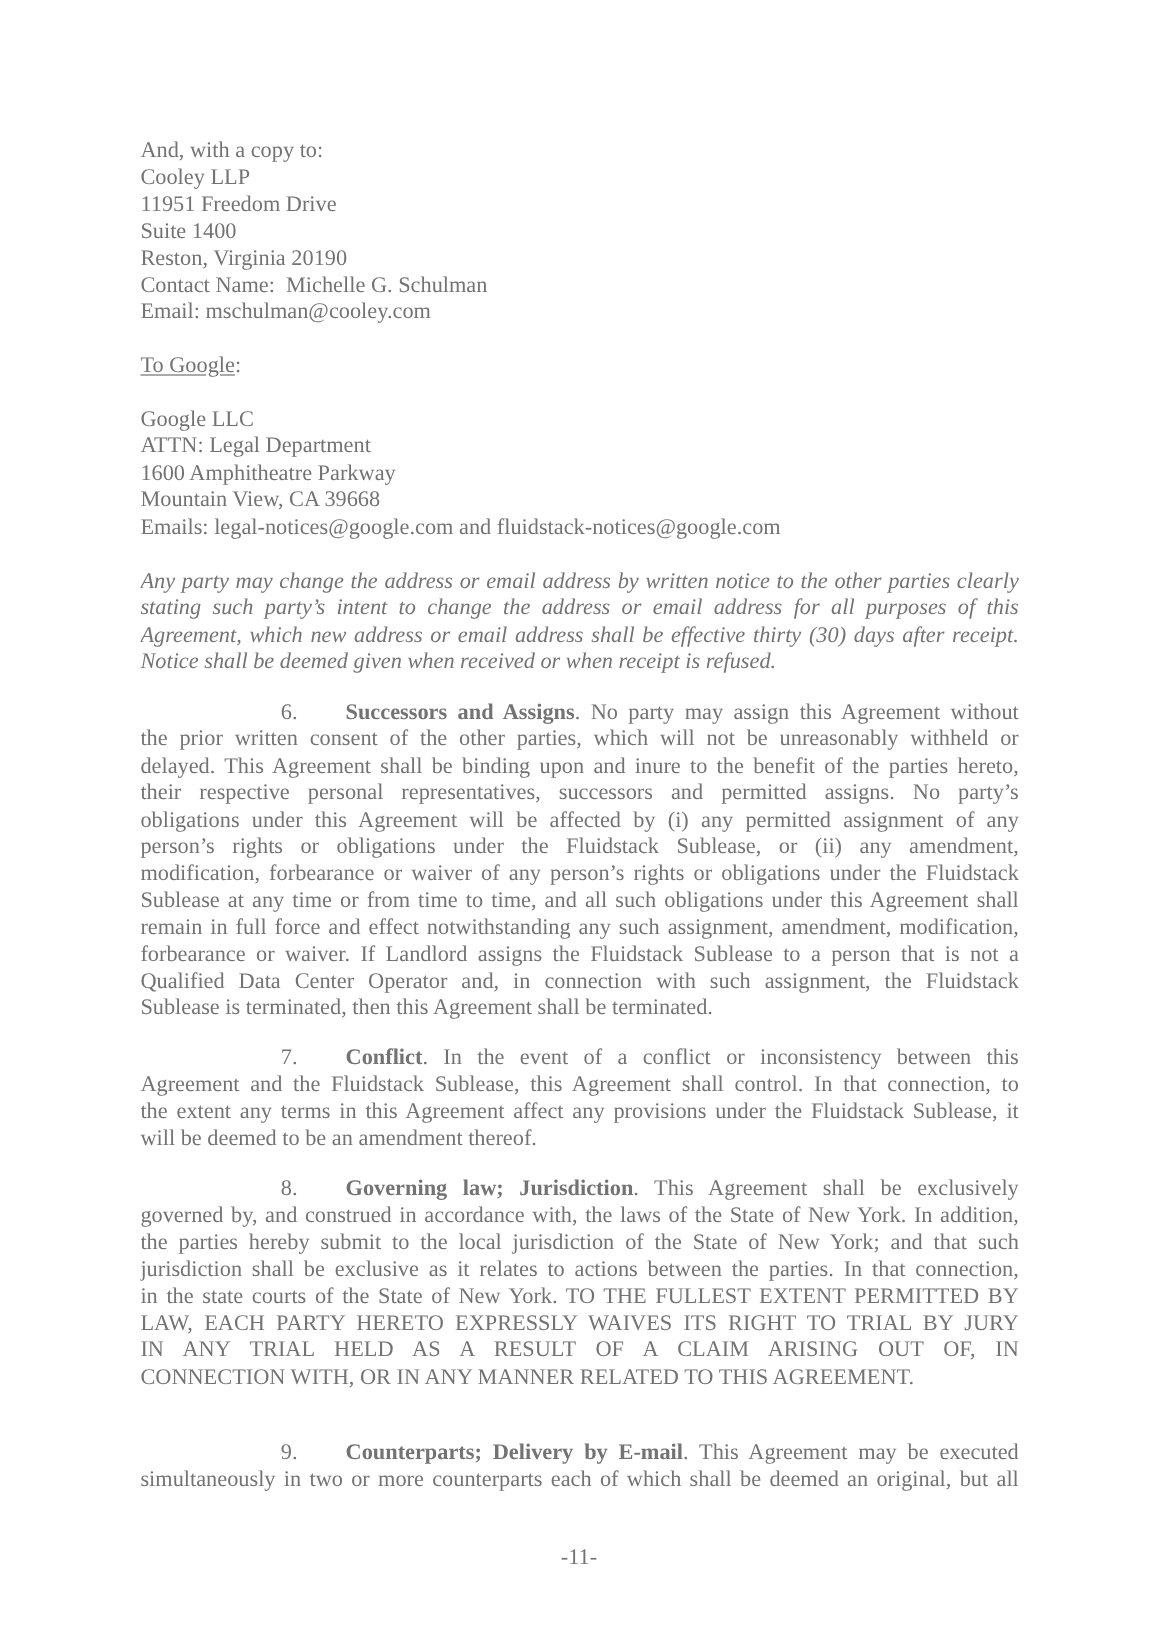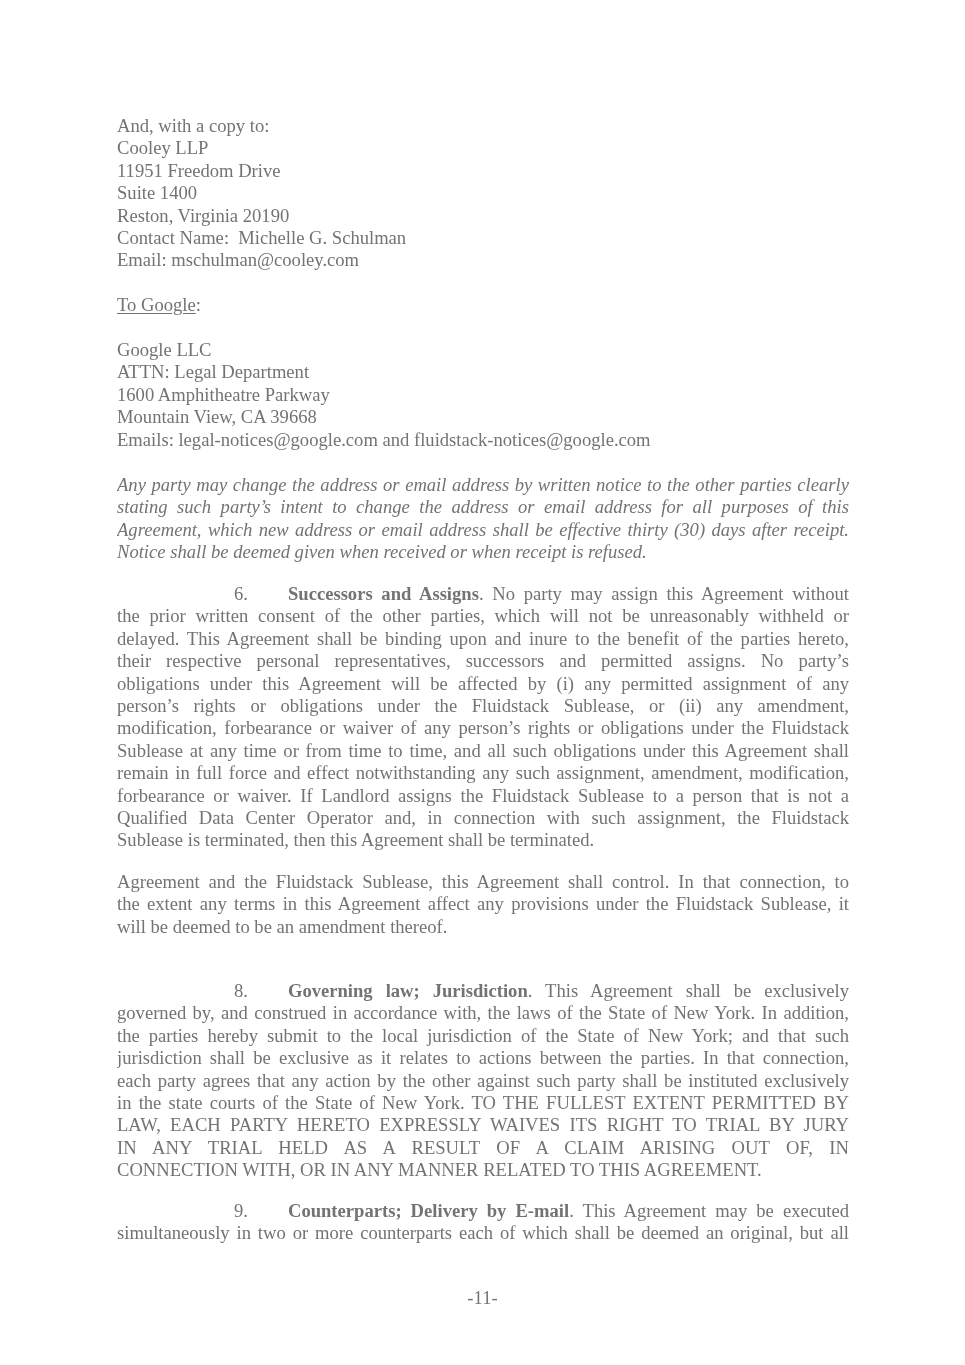--- a/index.html
+++ b/index.html
@@ -61,33 +61,35 @@
     <div class="line just">person’s rights or obligations under the Fluidstack Sublease, or (ii) any amendment,</div>
     <div class="line just">modification, forbearance or waiver of any person’s rights or obligations under the Fluidstack</div>
     <div class="line just">Sublease at any time or from time to time, and all such obligations under this Agreement shall</div>
     <div class="line just">remain in full force and effect notwithstanding any such assignment, amendment, modification,</div>
     <div class="line just">forbearance or waiver. If Landlord assigns the Fluidstack Sublease to a person that is not a</div>
     <div class="line just">Qualified Data Center Operator and, in connection with such assignment, the Fluidstack</div>
     <div class="line">Sublease is terminated, then this Agreement shall be terminated.</div>
   </div>
 
   <div class="block" style="top:871px;">
+    <div class="line just">
+      <span style="display:inline-block;width:117px;"></span><span>7.</span><span style="display:inline-block;width:40px;"></span><span class="heading">Conflict</span><span>. In the event of a conflict or inconsistency between this</span>
+    </div>
     <div class="line just">Agreement and the Fluidstack Sublease, this Agreement shall control. In that connection, to</div>
     <div class="line just">the extent any terms in this Agreement affect any provisions under the Fluidstack Sublease, it</div>
     <div class="line">will be deemed to be an amendment thereof.</div>
   </div>
 
   <div class="block" style="top:980px;">
     <div class="line just">
       <span style="display:inline-block;width:117px;"></span><span>8.</span><span style="display:inline-block;width:40px;"></span><span class="heading">Governing law; Jurisdiction</span><span>. This Agreement shall be exclusively</span>
     </div>
     <div class="line just">governed by, and construed in accordance with, the laws of the State of New York. In addition,</div>
     <div class="line just">the parties hereby submit to the local jurisdiction of the State of New York; and that such</div>
     <div class="line just">jurisdiction shall be exclusive as it relates to actions between the parties. In that connection,</div>
-    <div class="line just">each party agrees that any action by the other against such party shall be instituted exclusively</div>
     <div class="line just">in the state courts of the State of New York. TO THE FULLEST EXTENT PERMITTED BY</div>
     <div class="line just">LAW, EACH PARTY HERETO EXPRESSLY WAIVES ITS RIGHT TO TRIAL BY JURY</div>
     <div class="line just">IN ANY TRIAL HELD AS A RESULT OF A CLAIM ARISING OUT OF, IN</div>
     <div class="line">CONNECTION WITH, OR IN ANY MANNER RELATED TO THIS AGREEMENT.</div>
   </div>
 
   <div class="block" style="top:1200px;">
     <div class="line just">
       <span style="display:inline-block;width:117px;"></span><span>9.</span><span style="display:inline-block;width:40px;"></span><span class="heading">Counterparts; Delivery by E-mail</span><span>. This Agreement may be executed</span>
     </div>

